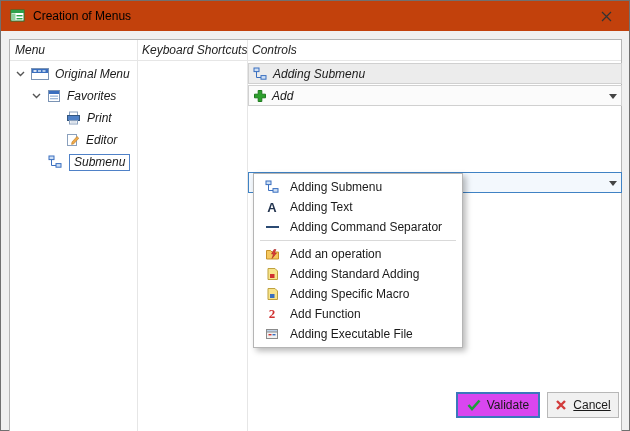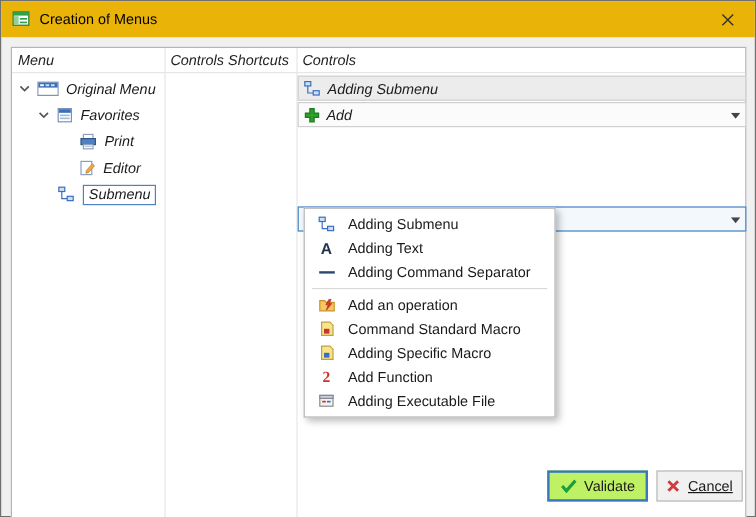--- a/index.html
+++ b/index.html
@@ -3,21 +3,21 @@
 <meta charset="utf-8">
 <style>
   html,body{margin:0;padding:0;}
   body{
     width:630px;height:431px;position:relative;
     font-family:"Liberation Sans",sans-serif;font-size:12px;color:#1a1a1a;
     background:#fff;overflow:hidden;
   }
   .window{position:absolute;inset:0;background:#f0f0f0;border:1px solid #707070;box-sizing:border-box;}
   
-  .titlebar{position:absolute;left:0;top:0;right:0;height:30px;background:#eab308;display:flex;align-items:center;padding-left:9px;}
+  .titlebar{position:absolute;left:0;top:0;right:0;height:30px;background:#c2410c;display:flex;align-items:center;padding-left:9px;}
   .titlebar .title{margin-left:7px;color:#000;}
   .close-btn{position:absolute;right:0;top:0;width:46px;height:30px;display:flex;align-items:center;justify-content:center;cursor:default;}
   .icon{display:inline-flex;align-items:center;justify-content:center;flex:0 0 auto;}
   
   .grid{position:absolute;left:8px;top:38px;width:613px;height:402px;background:#ffffff;border:1px solid #b5b5b5;box-sizing:border-box;font-style:italic;}
   .col-header{position:absolute;top:3px;color:#222;}
   .h-menu{left:5px;}
   .h-shortcuts{left:132px;}
   .h-controls{left:242px;}
   .vline{position:absolute;top:0;bottom:0;width:1px;background:#e6e6e6;}
@@ -46,21 +46,21 @@
   .popup{position:absolute;left:252px;top:172px;width:210px;background:#ffffff;border:1px solid #b5b5b5;box-shadow:3px 3px 6px rgba(0,0,0,.28);padding:3px 0;z-index:10;box-sizing:border-box;}
   .dd-item{height:20px;display:flex;align-items:center;gap:0;padding:0 6px;}
   .dd-ic{width:24px;display:inline-flex;justify-content:center;}
   .dd-label{margin-left:6px;white-space:nowrap;}
   .dd-sep{height:1px;background:#d9d9d9;margin:3px 6px;}
   .glyph-a{font-weight:700;color:#23344f;font-size:13px;}
   .glyph-fn{font-weight:700;color:#d03030;font-size:13px;font-family:"Liberation Serif",serif;}
   .sep-shape{display:inline-block;width:13px;height:2px;background:#2b4a73;}
   
   .btn{position:absolute;top:391px;height:26px;display:flex;align-items:center;justify-content:center;gap:6px;box-sizing:border-box;background:#f1f1f1;border:1px solid #b8b8b8;}
-  .btn-validate{left:455px;width:84px;border:2px solid #3b77bc;background:#bef264;}
+  .btn-validate{left:455px;width:84px;border:2px solid #3b77bc;background:#d946ef;}
   .btn-cancel{left:546px;width:72px;text-decoration:underline;}
 </style>
 </head>
 <body>
 
 <div class="window">
 
   <div class="titlebar">
     <span class="icon">
       <svg width="16" height="16" viewBox="0 0 16 16">
@@ -76,21 +76,21 @@
       <span class="icon">
         <svg width="11" height="11" viewBox="0 0 11 11">
             <path d="M1,1 L10,10 M10,1 L1,10" stroke="#333" stroke-width="1.2"></path>
           </svg>
       </span>
     </div>
   </div>
 
   <div class="grid">
     <span class="col-header h-menu">Menu</span>
-    <span class="col-header h-shortcuts">Controls Shortcuts</span>
+    <span class="col-header h-shortcuts">Keyboard Shortcuts</span>
     <span class="col-header h-controls">Controls</span>
     <div class="vline vline1"></div>
     <div class="vline vline2"></div>
     <div class="hline"></div>
 
     <div class="tree-row r0" style="left:6px;">
       <span class="icon">
         <svg width="9" height="6" viewBox="0 0 9 6">
             <path d="M1,1 L4.5,4.5 L8,1" fill="none" stroke="#555" stroke-width="1.4"></path>
           </svg>
@@ -228,21 +228,21 @@
       </span>
       <span class="dd-label">Add an operation</span>
     </div>
     <div class="dd-item">
       <span class="dd-ic icon">
         <svg width="13" height="14" viewBox="0 0 13 14">
           <path d="M2,1.5 h7 l2.5,2.5 v8.5 h-9.5 Z" fill="#f7e48b" stroke="#bfa13e"></path>
           <rect x="4" y="7" width="4.5" height="4" fill="#d03030"></rect>
         </svg>
       </span>
-      <span class="dd-label">Command Standard Macro</span>
+      <span class="dd-label">Adding Standard Adding</span>
     </div>
     <div class="dd-item">
       <span class="dd-ic icon">
         <svg width="13" height="14" viewBox="0 0 13 14">
           <path d="M2,1.5 h7 l2.5,2.5 v8.5 h-9.5 Z" fill="#f7e48b" stroke="#bfa13e"></path>
           <rect x="4" y="7" width="4.5" height="4" fill="#3a6fbf"></rect>
         </svg>
       </span>
       <span class="dd-label">Adding Specific Macro</span>
     </div>

